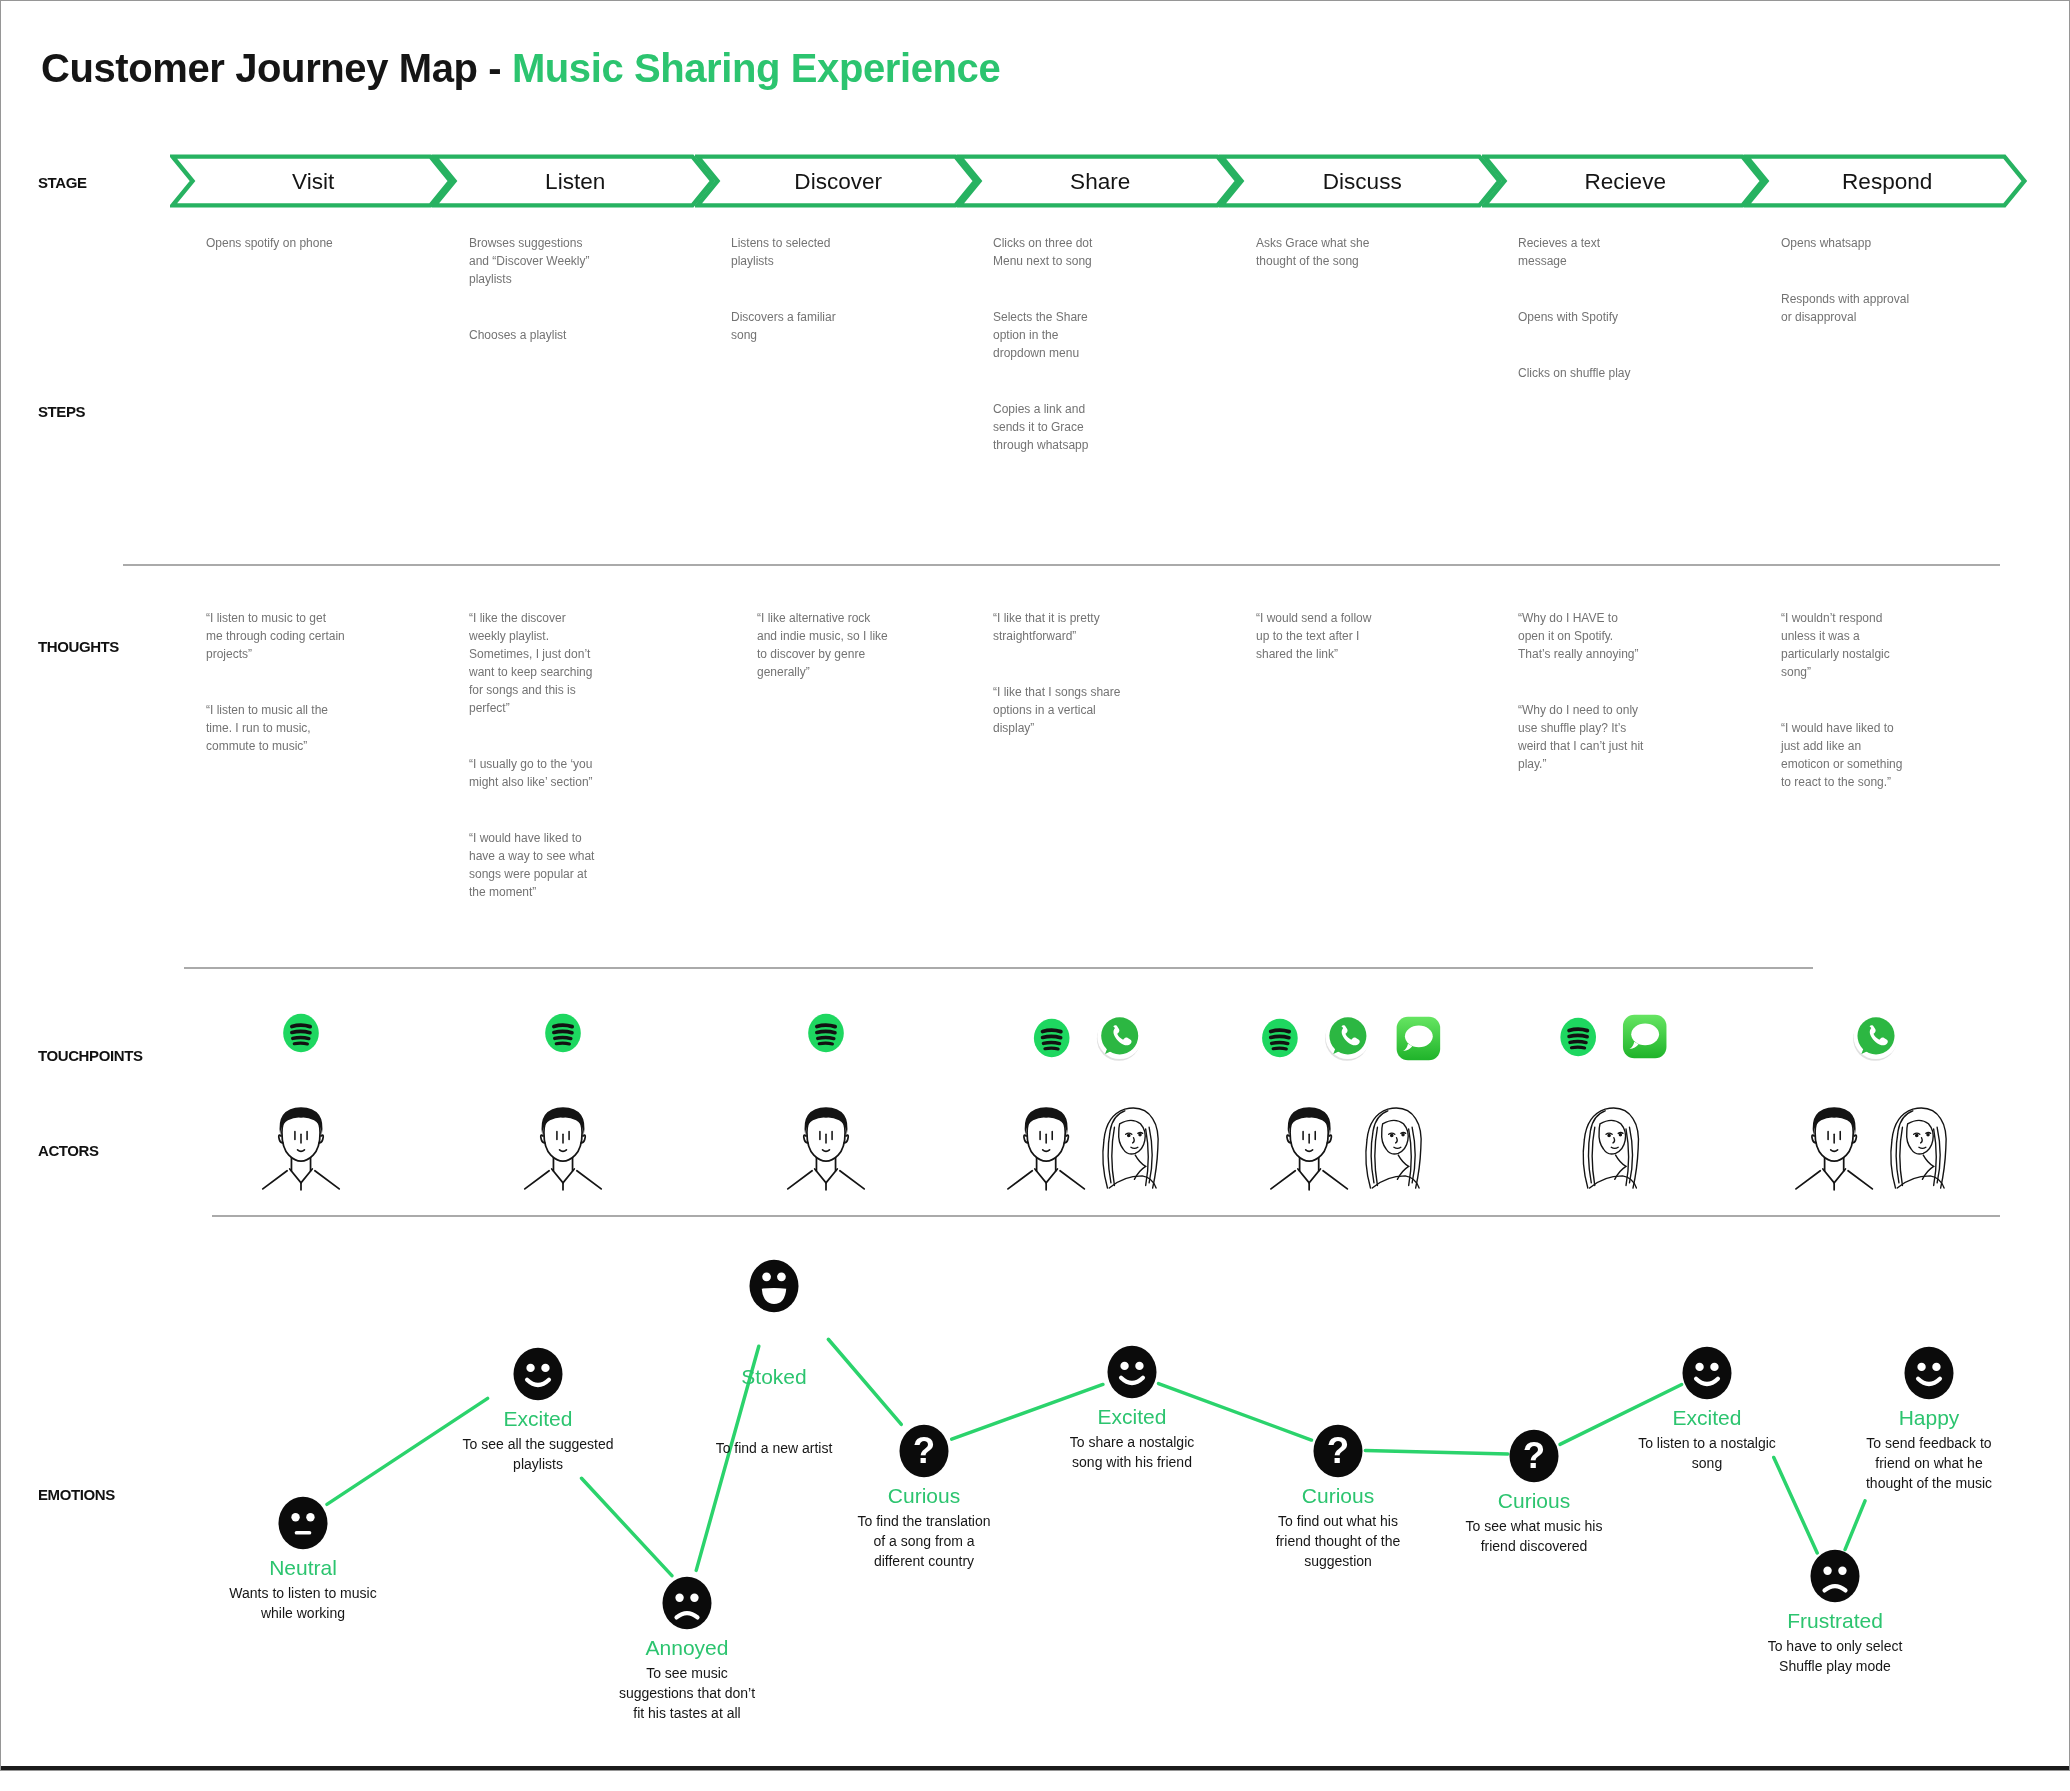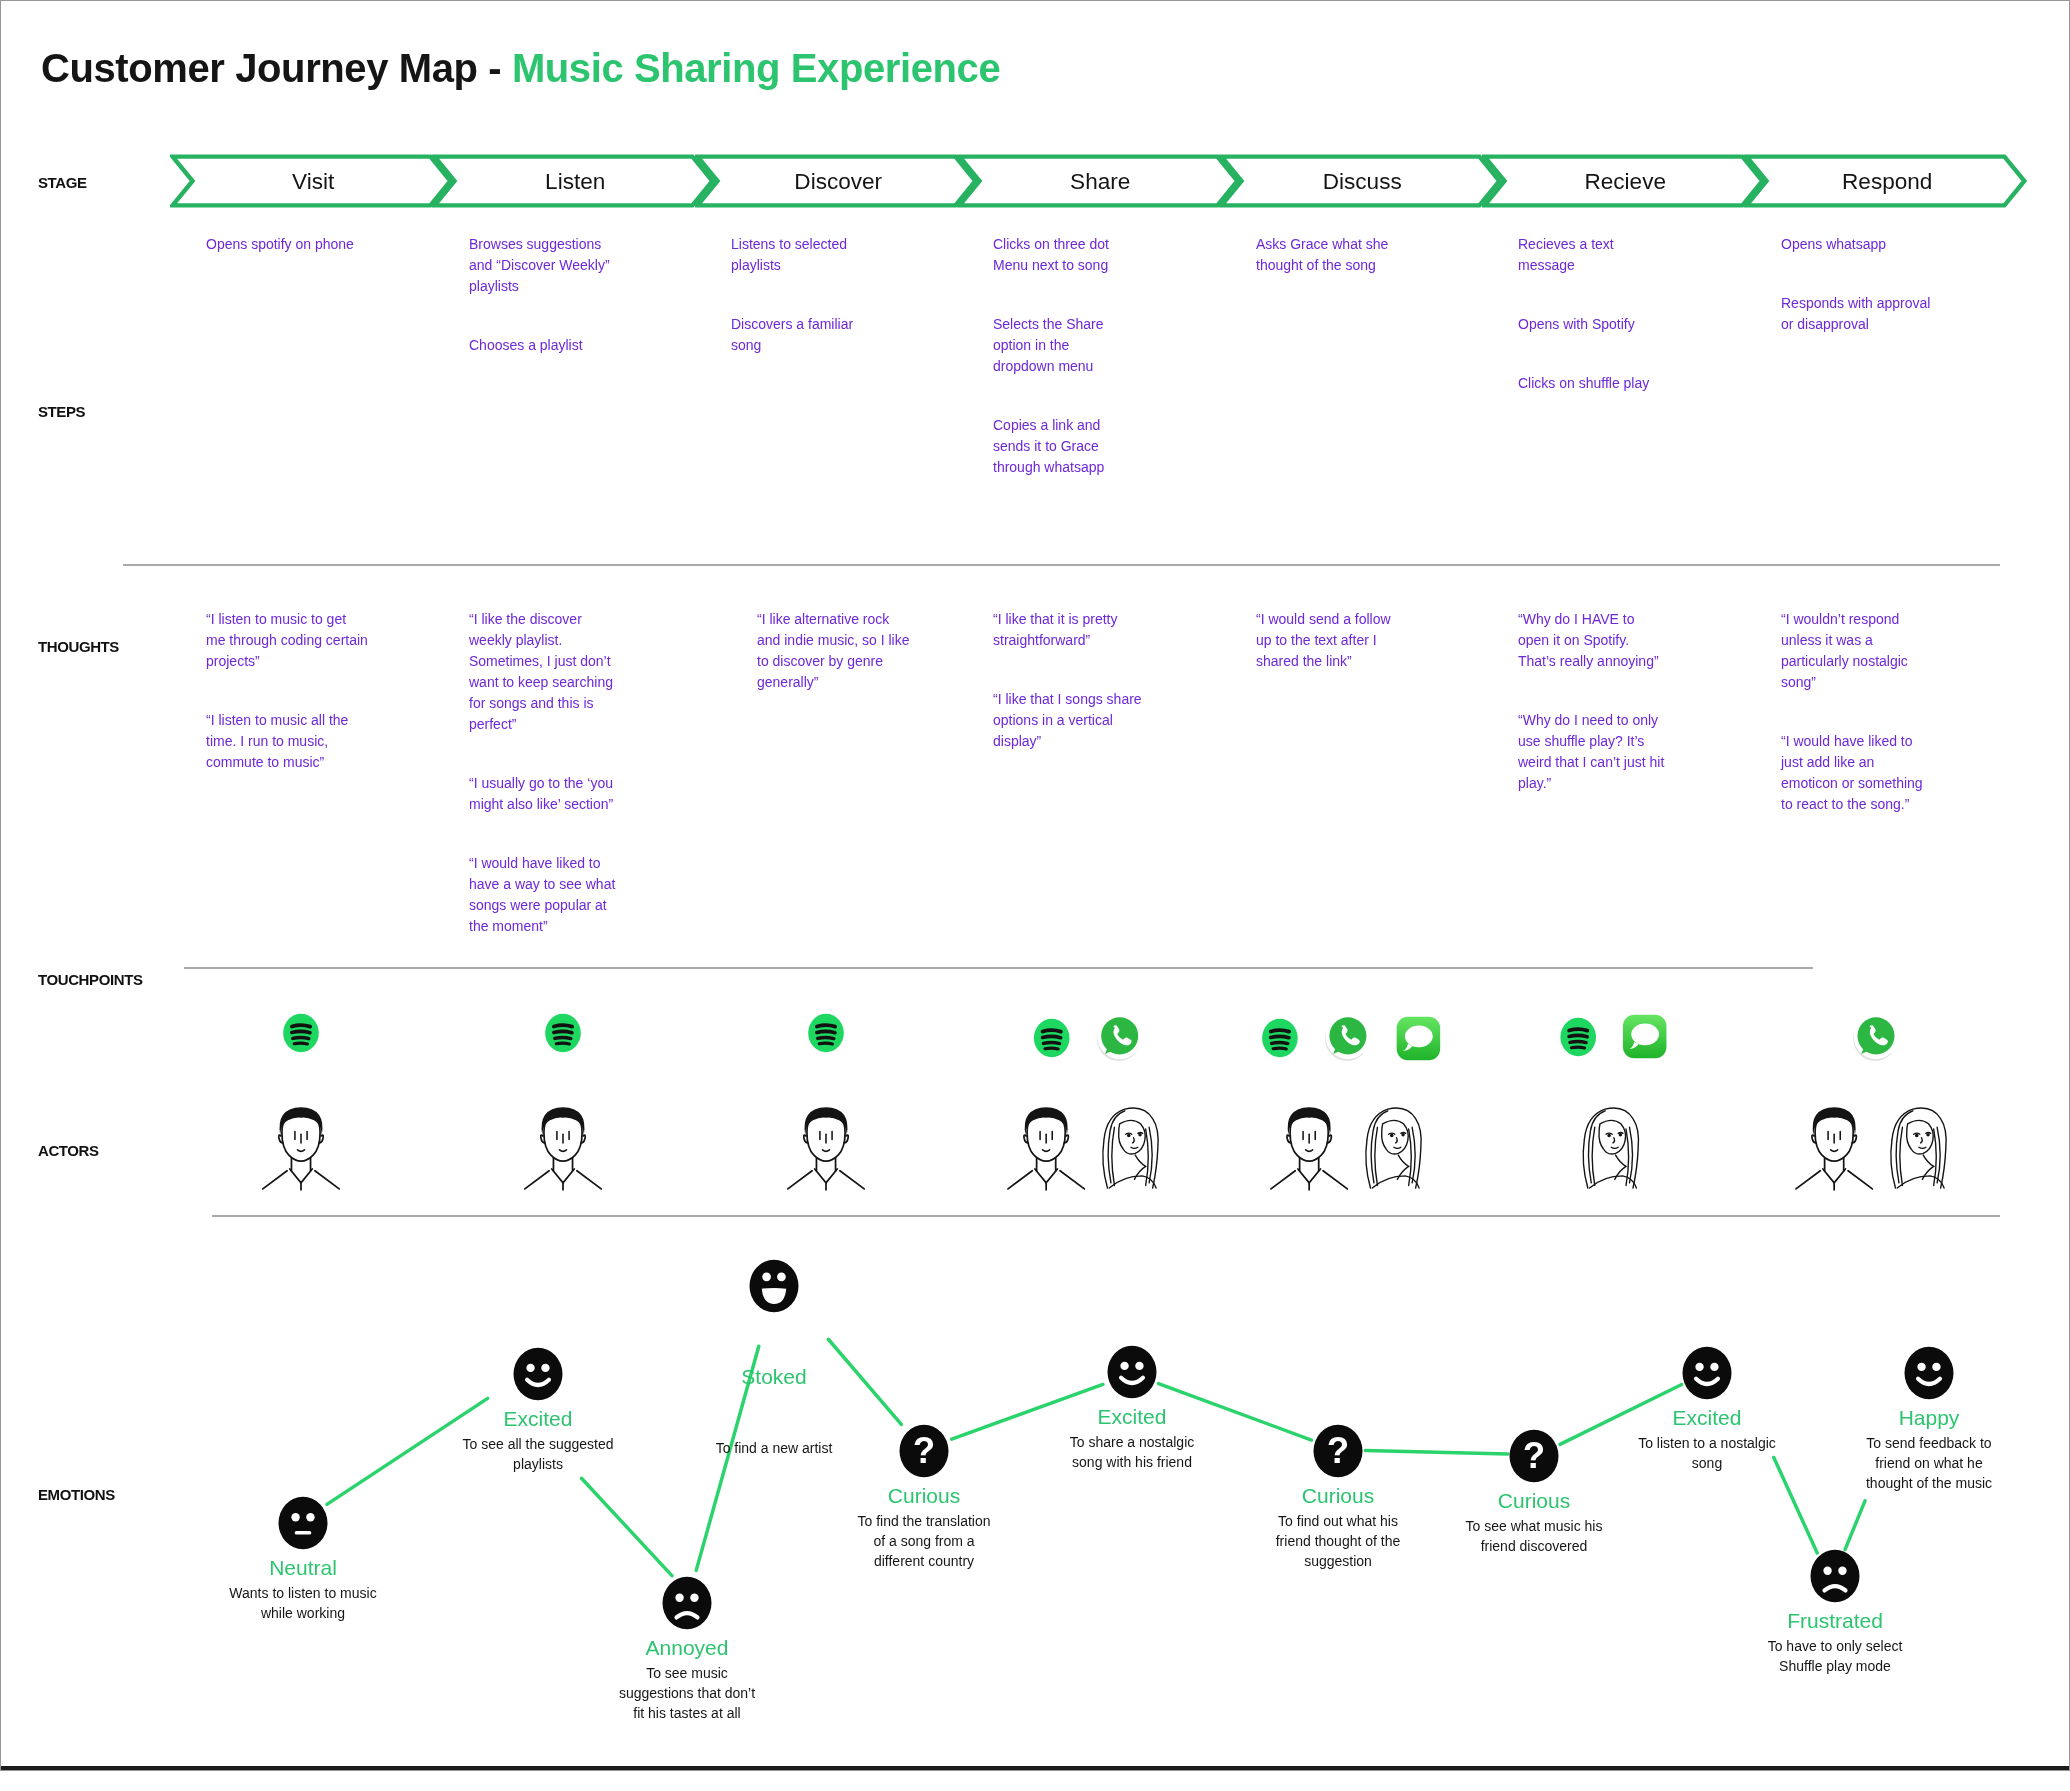--- a/index.html
+++ b/index.html
@@ -24,21 +24,21 @@
   .row-label{
     position:absolute;left:37px;transform:translateY(-50%);
     font-size:15px;font-weight:800;letter-spacing:-0.4px;color:#111;white-space:nowrap;
   }
   .stage-arrow{position:absolute;top:153px;width:283px;height:54px;}
   .stage-arrow text{
     font-family:"Liberation Sans", sans-serif;font-size:26px;font-weight:500;fill:#151515;
   }
   .col-text{
     position:absolute;width:219px;
-    font-size:14px;line-height:1.5;color:#6d28d9;
+    font-size:12px;line-height:1.5;color:#737373;
   }
   .col-text .item{white-space:pre-line;margin-bottom:38px;}
   .tp-group,.actor-group{
     position:absolute;display:flex;align-items:center;gap:22.6px;
     transform:translateX(-50%);
   }
   .actor-group{gap:8.7px;align-items:flex-end;}
   .emotion{
     position:absolute;width:278px;display:flex;flex-direction:column;align-items:center;
     transform:translateX(-50%);
@@ -58,21 +58,21 @@
 
 <div class="canvas">
 
   <div class="page-title">
     <span>Customer Journey Map - </span><span class="green">Music Sharing Experience</span>
   </div>
 
   <div class="row-label" style="top:181px">STAGE</div>
   <div class="row-label" style="top:410px">STEPS</div>
   <div class="row-label" style="top:645px">THOUGHTS</div>
-  <div class="row-label" style="top:978px">TOUCHPOINTS</div>
+  <div class="row-label" style="top:1054px">TOUCHPOINTS</div>
   <div class="row-label" style="top:1149px">ACTORS</div>
   <div class="row-label" style="top:1493px">EMOTIONS</div>
 
   <div id="stage-row">
       <svg class="stage-arrow" viewBox="0 0 326 62" style="left: 169px;">
         <polygon points="3,3 300,3 323,31 300,59 3,59 26,31" fill="#ffffff" stroke="#27b261" stroke-width="5" stroke-linejoin="miter"></polygon>
      <text x="165" y="40" text-anchor="middle">Visit</text>
       </svg>
       <svg class="stage-arrow" viewBox="0 0 326 62" style="left: 431px;">
         <polygon points="3,3 300,3 323,31 300,59 3,59 26,31" fill="#ffffff" stroke="#27b261" stroke-width="5" stroke-linejoin="miter"></polygon>

